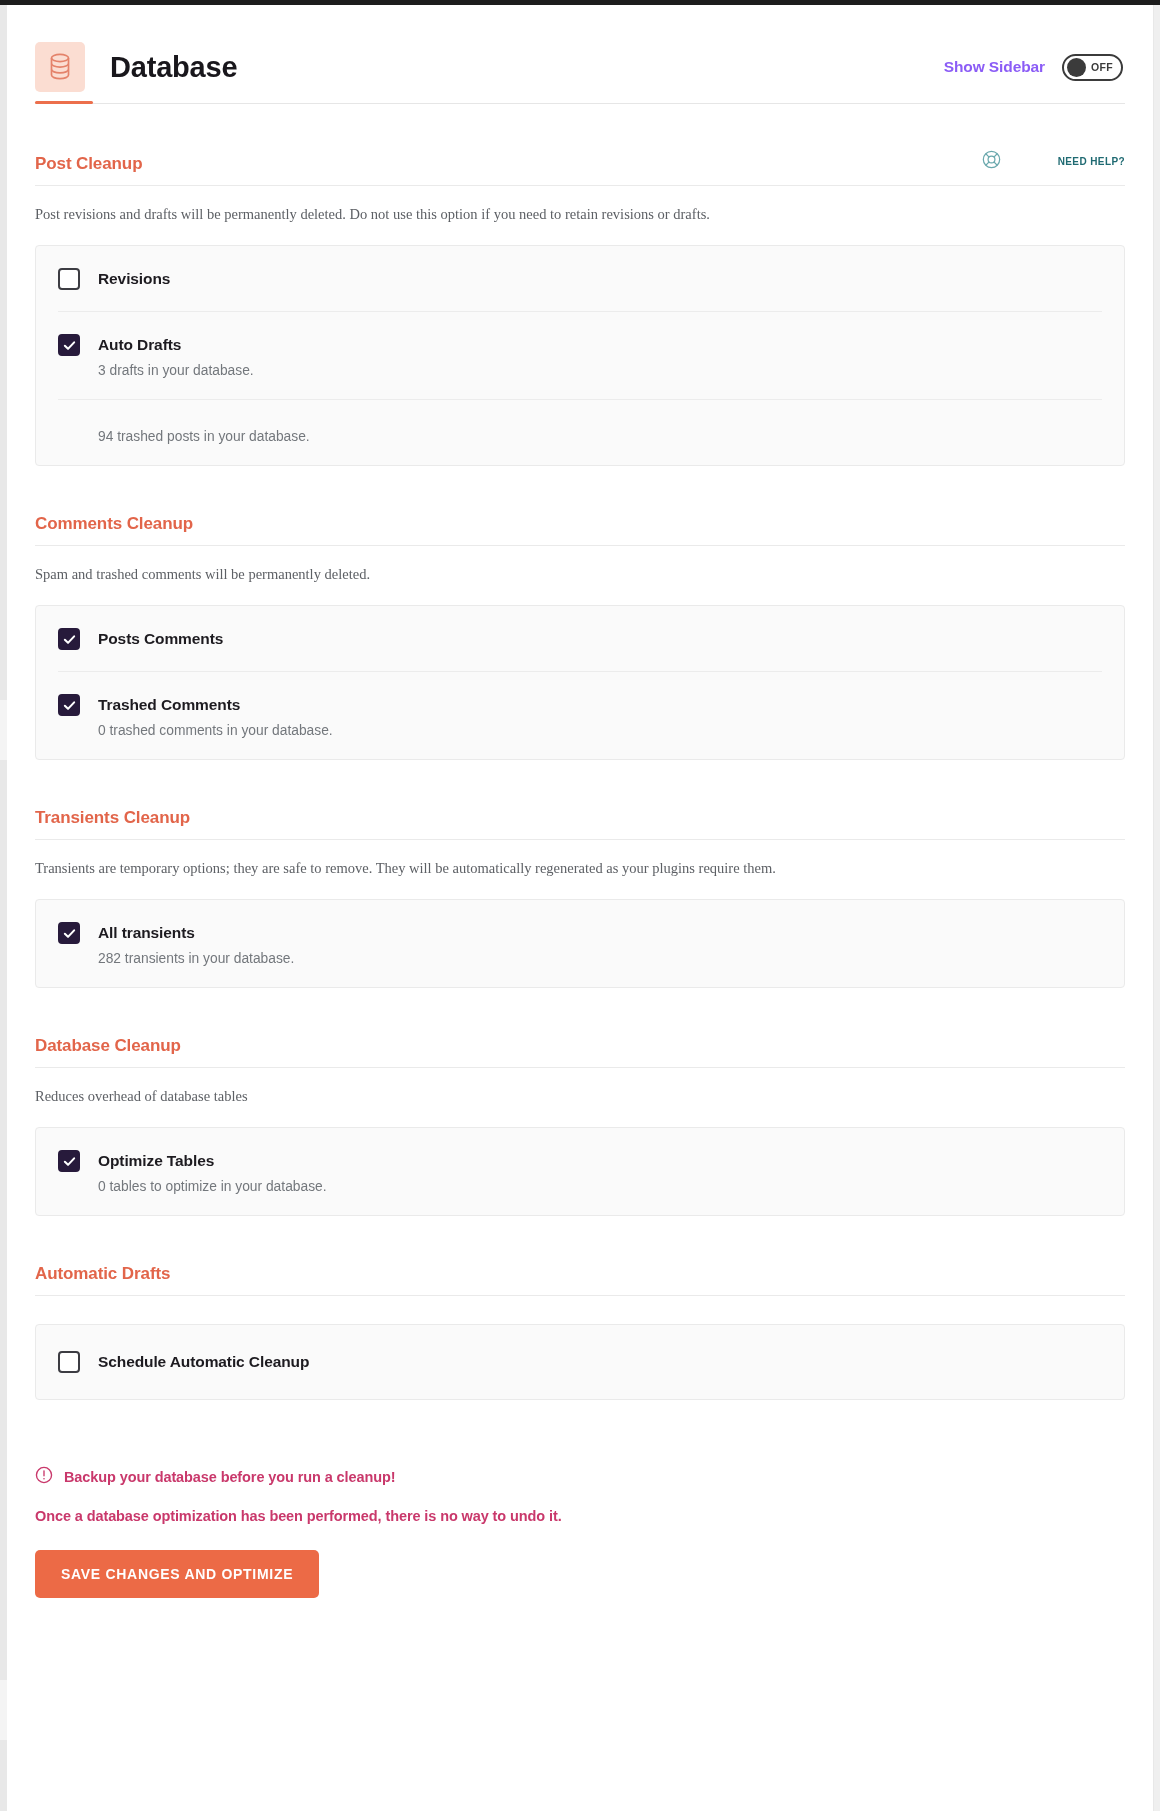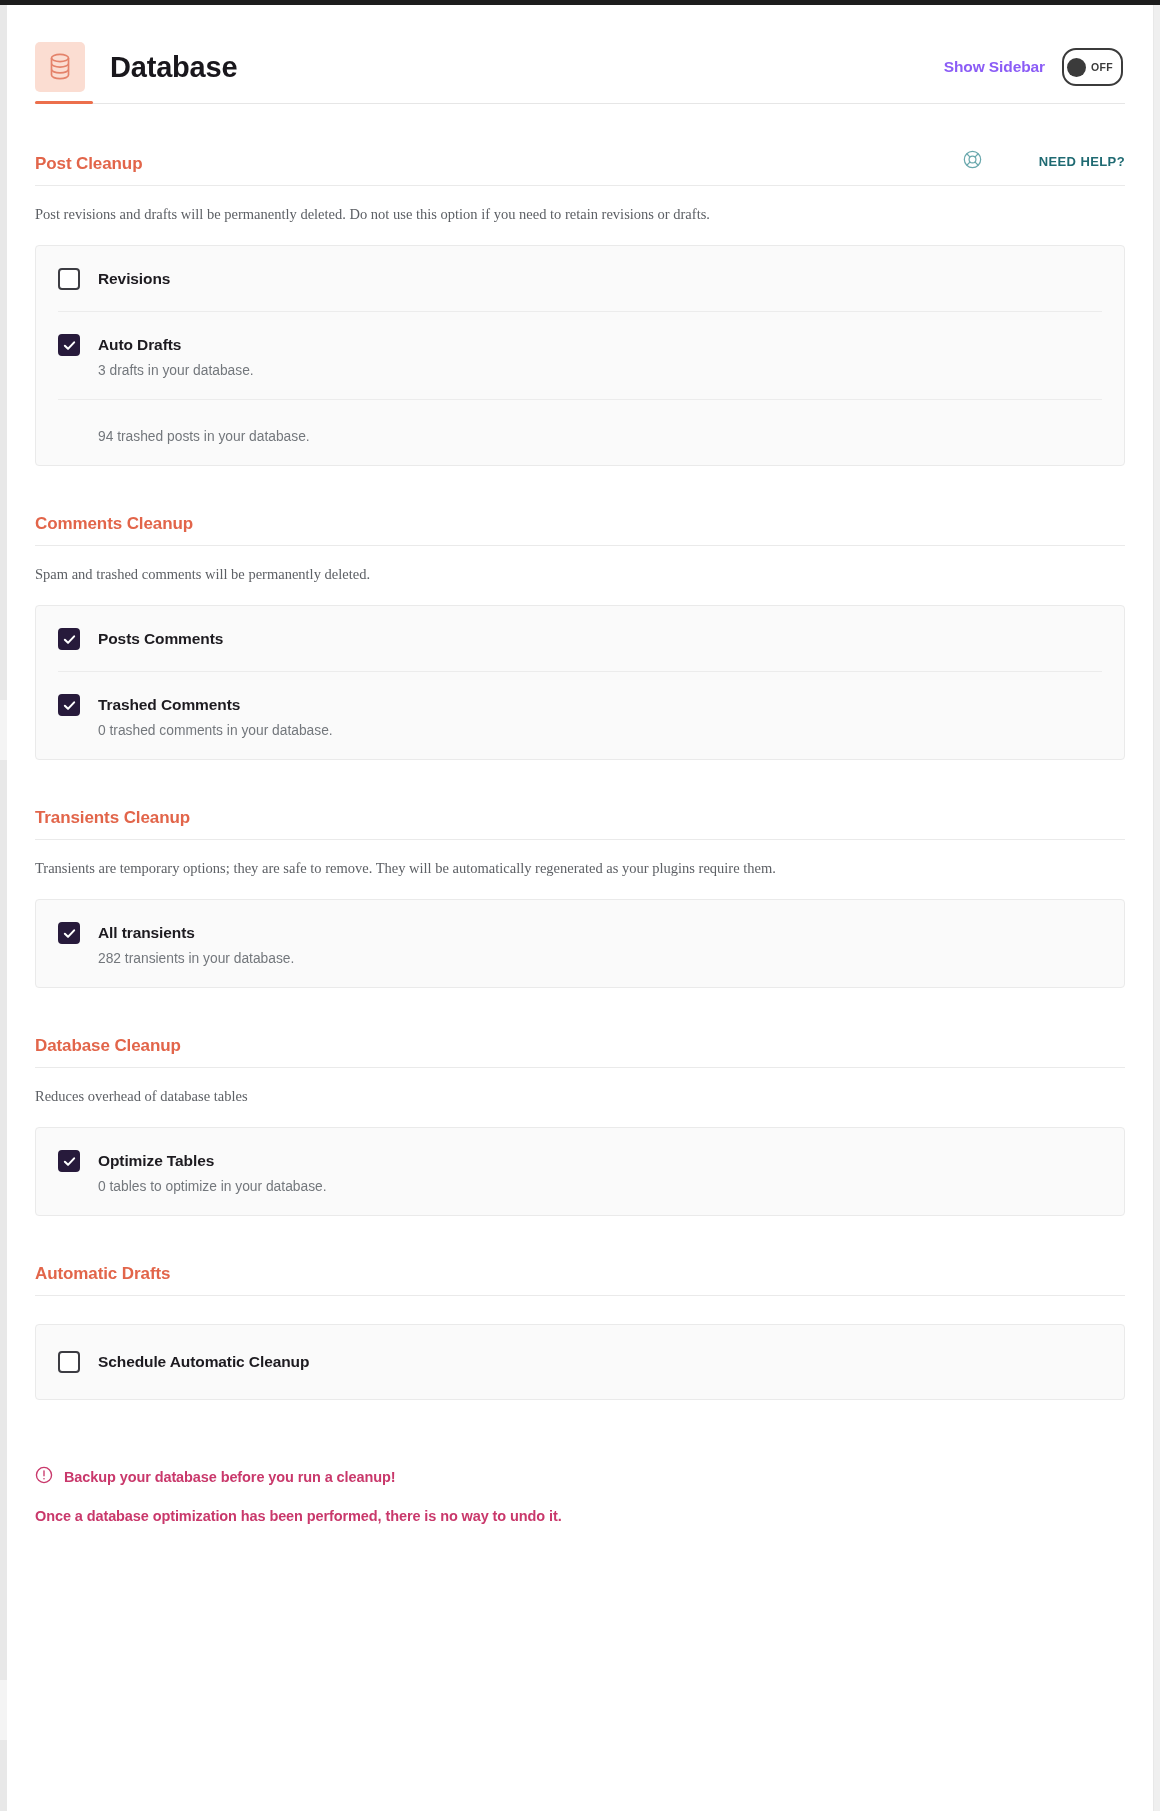--- a/index.html
+++ b/index.html
@@ -92,21 +92,21 @@
     gap: 17px;
     padding-right: 2px;
   }
   .sidebar-label {
     font-size: 15.5px;
     font-weight: bold;
     color: #8b5cf6;
     letter-spacing: -0.1px;
   }
   .toggle {
-    width: 61px; height: 38px;
+    width: 61px; height: 27px;
     border: 2px solid #3b3b3b;
     border-radius: 14px;
     background: #ffffff;
     display: flex;
     align-items: center;
     padding: 0 3px;
     gap: 5px;
     cursor: pointer;
   }
   .toggle .knob {
@@ -160,21 +160,21 @@
   }
   .need-help {
     display: flex;
     align-items: center;
     gap: 9px;
     text-decoration: none;
     cursor: pointer;
     padding-bottom: 1px;
   }
   .need-help .label {
-    font-size: 13px;
+    font-size: 10px;
     font-weight: bold;
     color: #1f6a72;
     letter-spacing: 0.4px;
     padding-left: 48px;
   }
 
   .section-desc {
     font-size: 14.5px;
     color: #5d6065;
     padding: 18px 0 0 0;
@@ -439,16 +439,17 @@
         <span>
           <svg width="18" height="18" viewBox="0 0 20 20" fill="none" stroke="#c9386b" stroke-width="1.5">
             <circle cx="10" cy="10" r="8.4"></circle>
             <path d="M10 5.4 v5.4" stroke-linecap="round"></path>
             <circle cx="10" cy="14.2" r="0.9" fill="#c9386b" stroke="none"></circle>
           </svg>
         </span>
         <span class="warn-text">Backup your database before you run a cleanup!</span>
       </div>
       <div class="warn-note">Once a database optimization has been performed, there is no way to undo it.</div>
+      <button class="save-btn">SAVE CHANGES AND OPTIMIZE</button>
     </div>
 
   </div>
 </div>
 
 </body></html>

